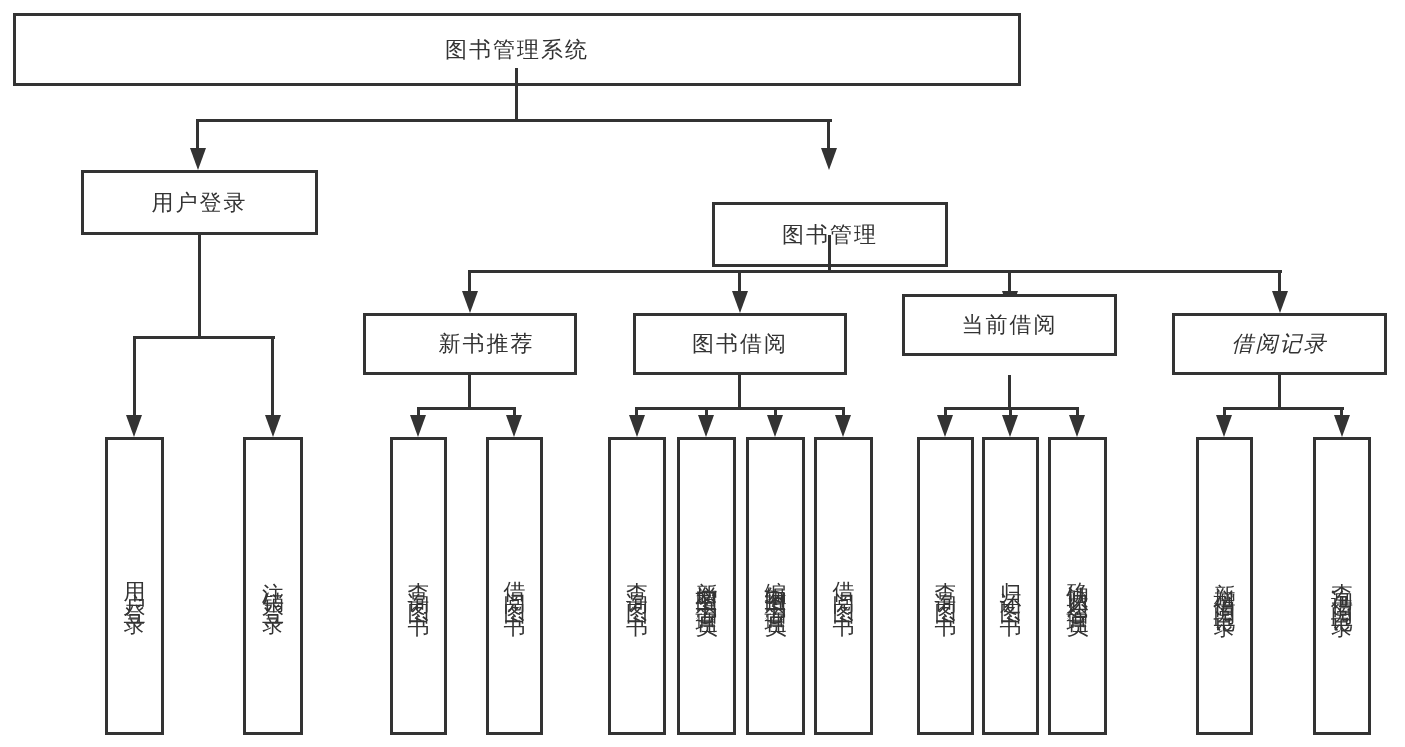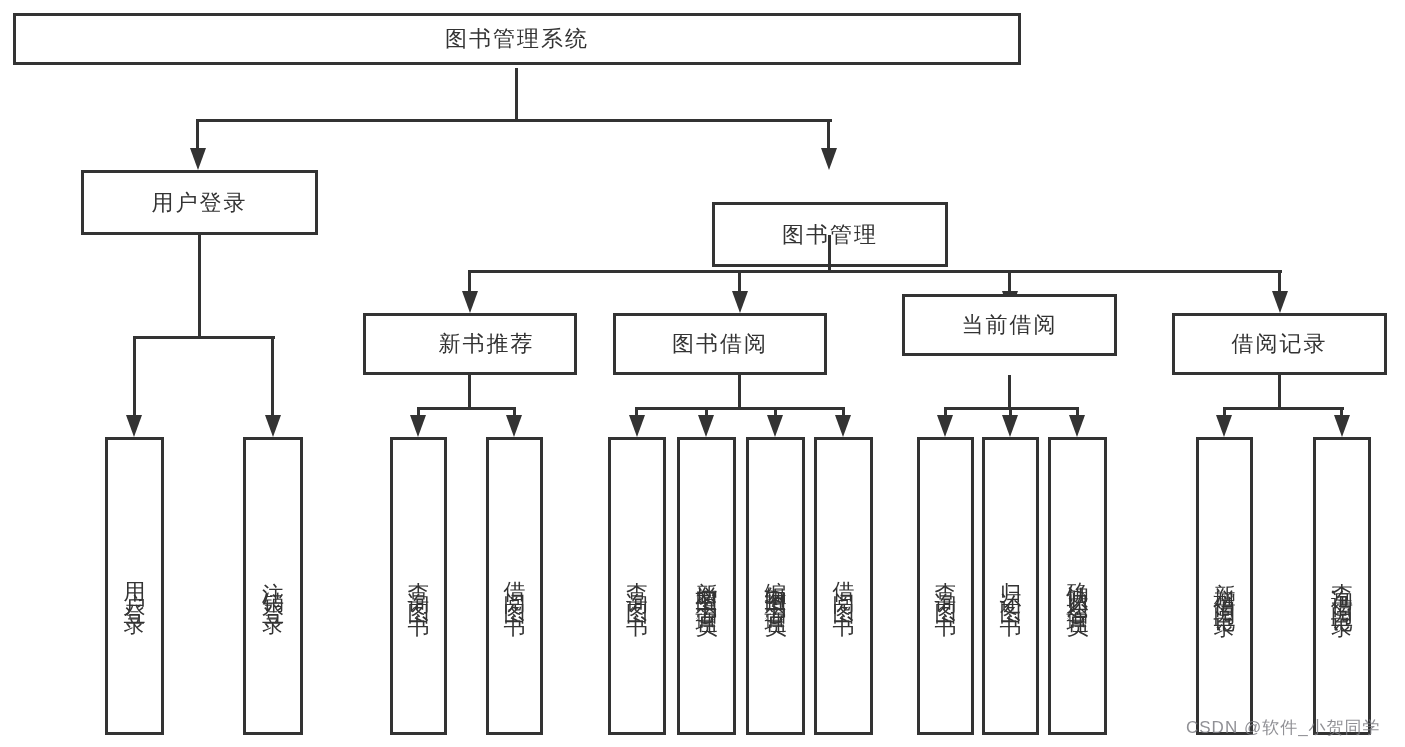--- a/index.html
+++ b/index.html
@@ -53,21 +53,21 @@
     letter-spacing:1px;
     z-index:10;
     white-space:nowrap;
   }
 </style>
 </head>
 <body>
 
 <div class="canvas">
 
-  <div class="bx" style="left:13px;top:13px;width:1008px;height:52px;">
+  <div class="bx" style="left:13px;top:13px;width:1008px;height:73px;">
     <span class="htext">图书管理系统</span>
   </div>
 
   <div class="ln v" style="left:515px;top:68px;height:54px;"></div>
   <div class="ln h" style="left:197px;top:119px;width:635px;"></div>
   <div class="ln v" style="left:196px;top:119px;height:31px;"></div>
   <div class="ar" style="left:190px;top:148px;"></div>
   <div class="ln v" style="left:827px;top:119px;height:31px;"></div>
   <div class="ar" style="left:821px;top:148px;"></div>
 
@@ -92,27 +92,27 @@
   <div class="ln v" style="left:738px;top:270px;height:24px;"></div>
   <div class="ar" style="left:732px;top:291px;"></div>
   <div class="ln v" style="left:1008px;top:270px;height:24px;"></div>
   <div class="ar" style="left:1002px;top:291px;"></div>
   <div class="ln v" style="left:1278px;top:270px;height:24px;"></div>
   <div class="ar" style="left:1272px;top:291px;"></div>
 
   <div class="bx" style="left:363px;top:313px;width:214px;height:62px;padding-left:33px;">
     <span class="htext">新书推荐</span>
   </div>
-  <div class="bx" style="left:613px;top:313px;width:214px;height:62px;">
+  <div class="bx" style="left:633px;top:313px;width:214px;height:62px;">
     <span class="htext">图书借阅</span>
   </div>
   <div class="bx" style="left:902px;top:294px;width:215px;height:62px;">
     <span class="htext">当前借阅</span>
   </div>
-  <div class="bx" style="left:1172px;top:313px;width:215px;height:62px;">
+  <div class="bx" style="left:1172px;top:313px;width:215px;height:62px;font-style:italic;">
     <span class="htext">借阅记录</span>
   </div>
 
   <div class="ln v" style="left:468px;top:375px;height:34px;"></div>
   <div class="ln h" style="left:417px;top:407px;width:99px;"></div>
   <div class="ln v" style="left:417px;top:407px;height:11px;"></div>
   <div class="ar" style="left:410px;top:415px;"></div>
   <div class="ln v" style="left:513px;top:407px;height:11px;"></div>
   <div class="ar" style="left:506px;top:415px;"></div>
 
@@ -176,15 +176,14 @@
   <div class="bx" style="left:1048px;top:437px;width:59px;height:298px;">
     <span class="vtext ls9">确认归还（管理员）</span>
   </div>
   <div class="bx" style="left:1196px;top:437px;width:57px;height:298px;">
     <span class="vtext ls6">新增借阅记录</span>
   </div>
   <div class="bx" style="left:1313px;top:437px;width:58px;height:298px;">
     <span class="vtext ls6">查询借阅记录</span>
   </div>
 
-  <div class="watermark">CSDN @软件_小贺同学</div>
 
 </div>
 
 </body></html>

